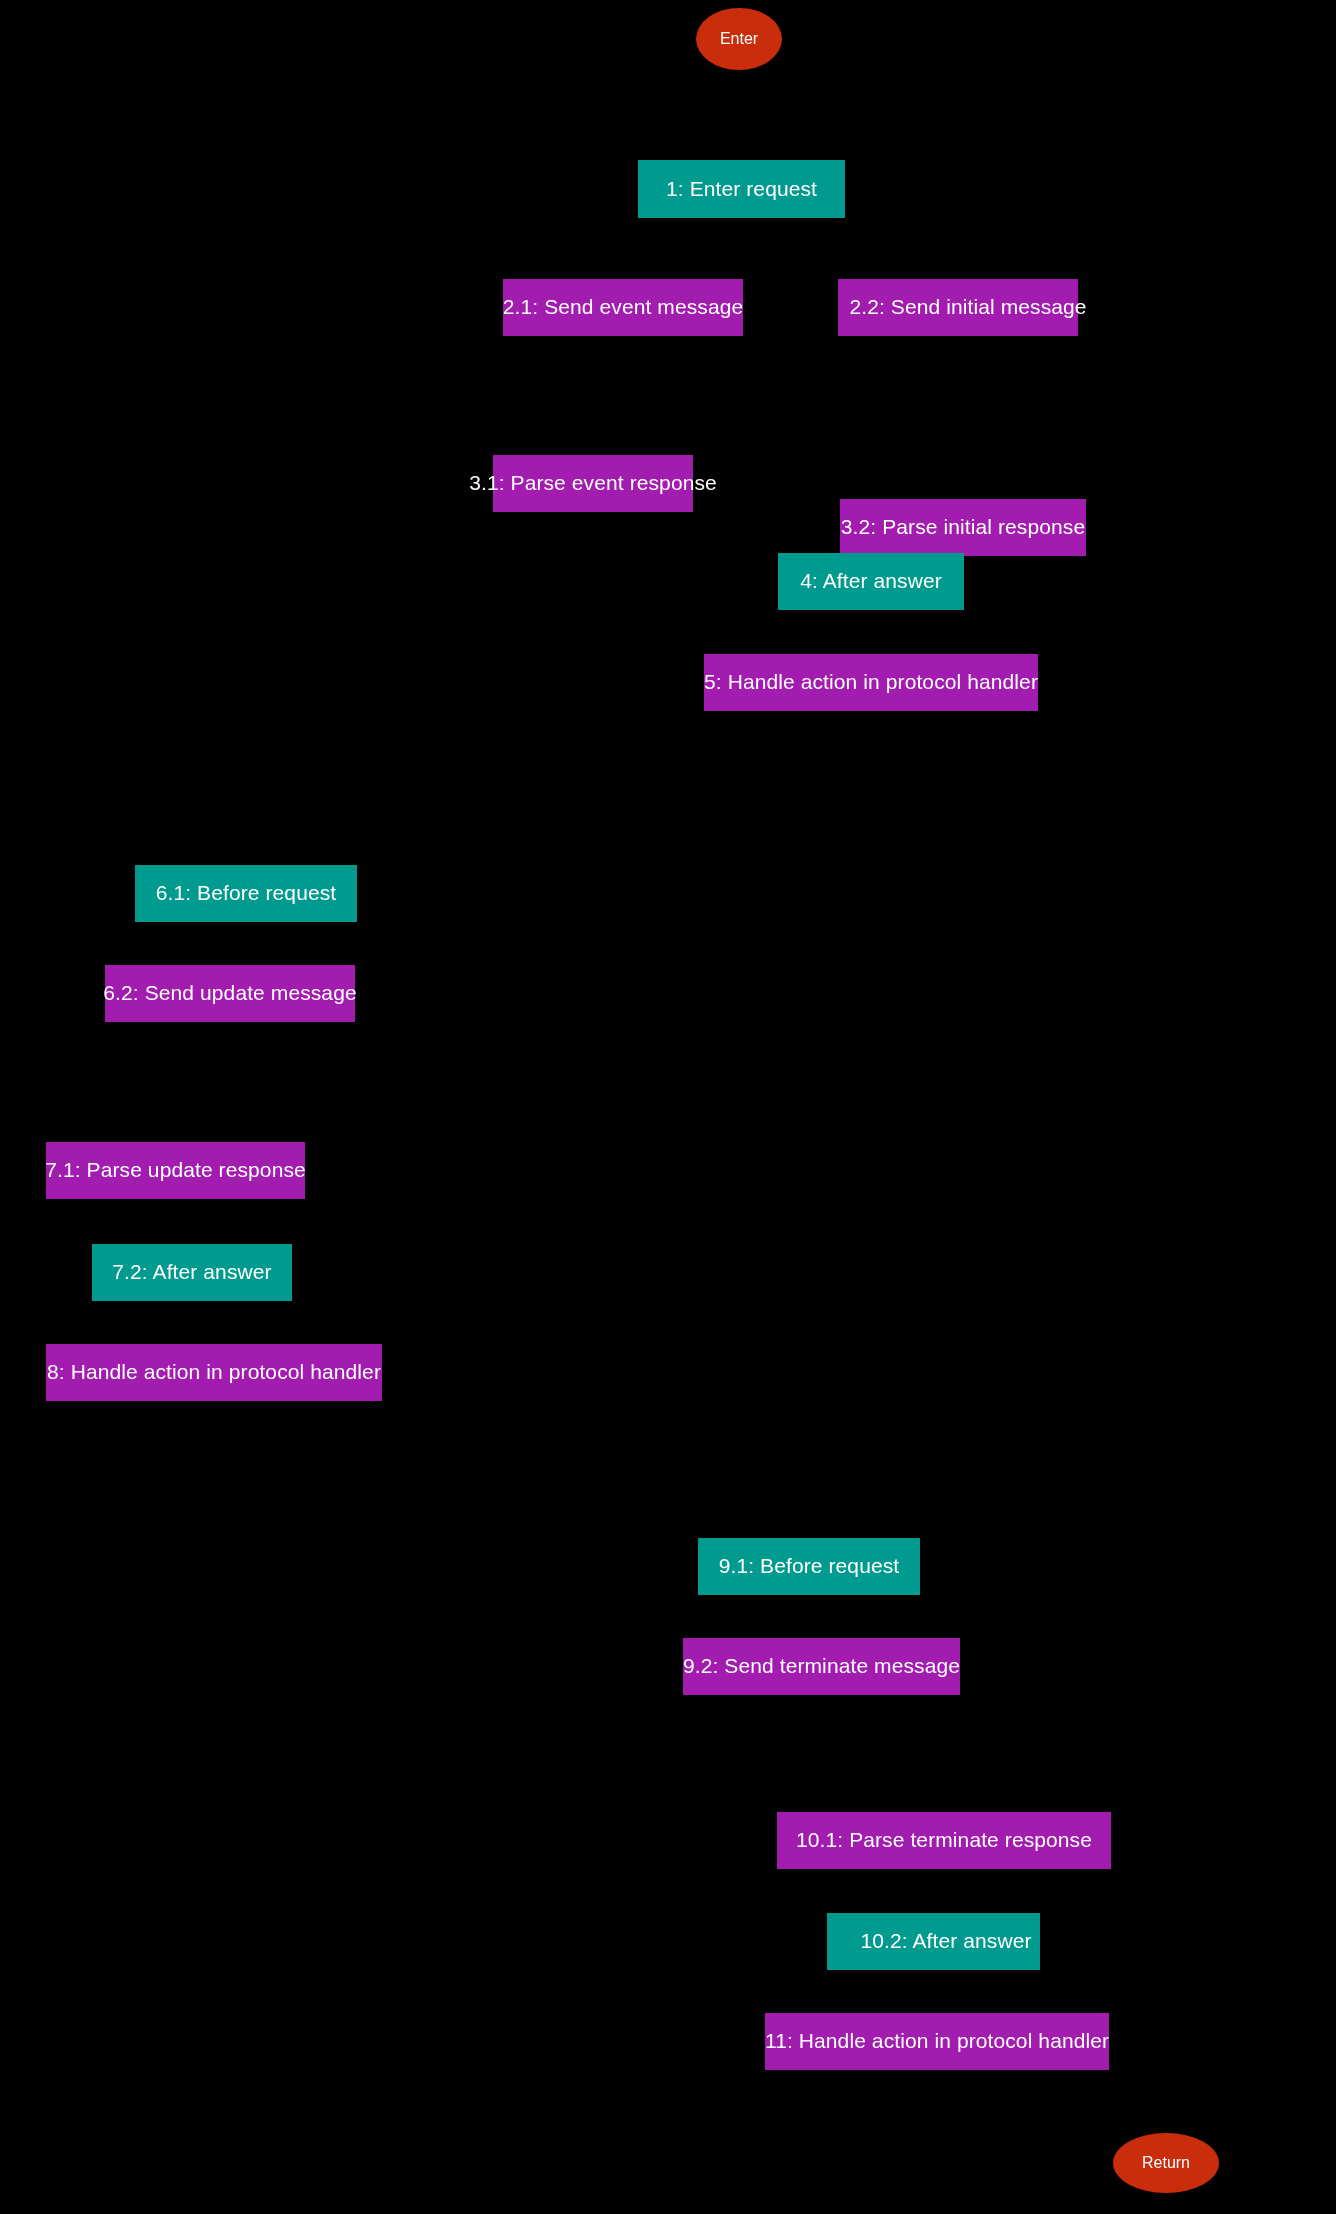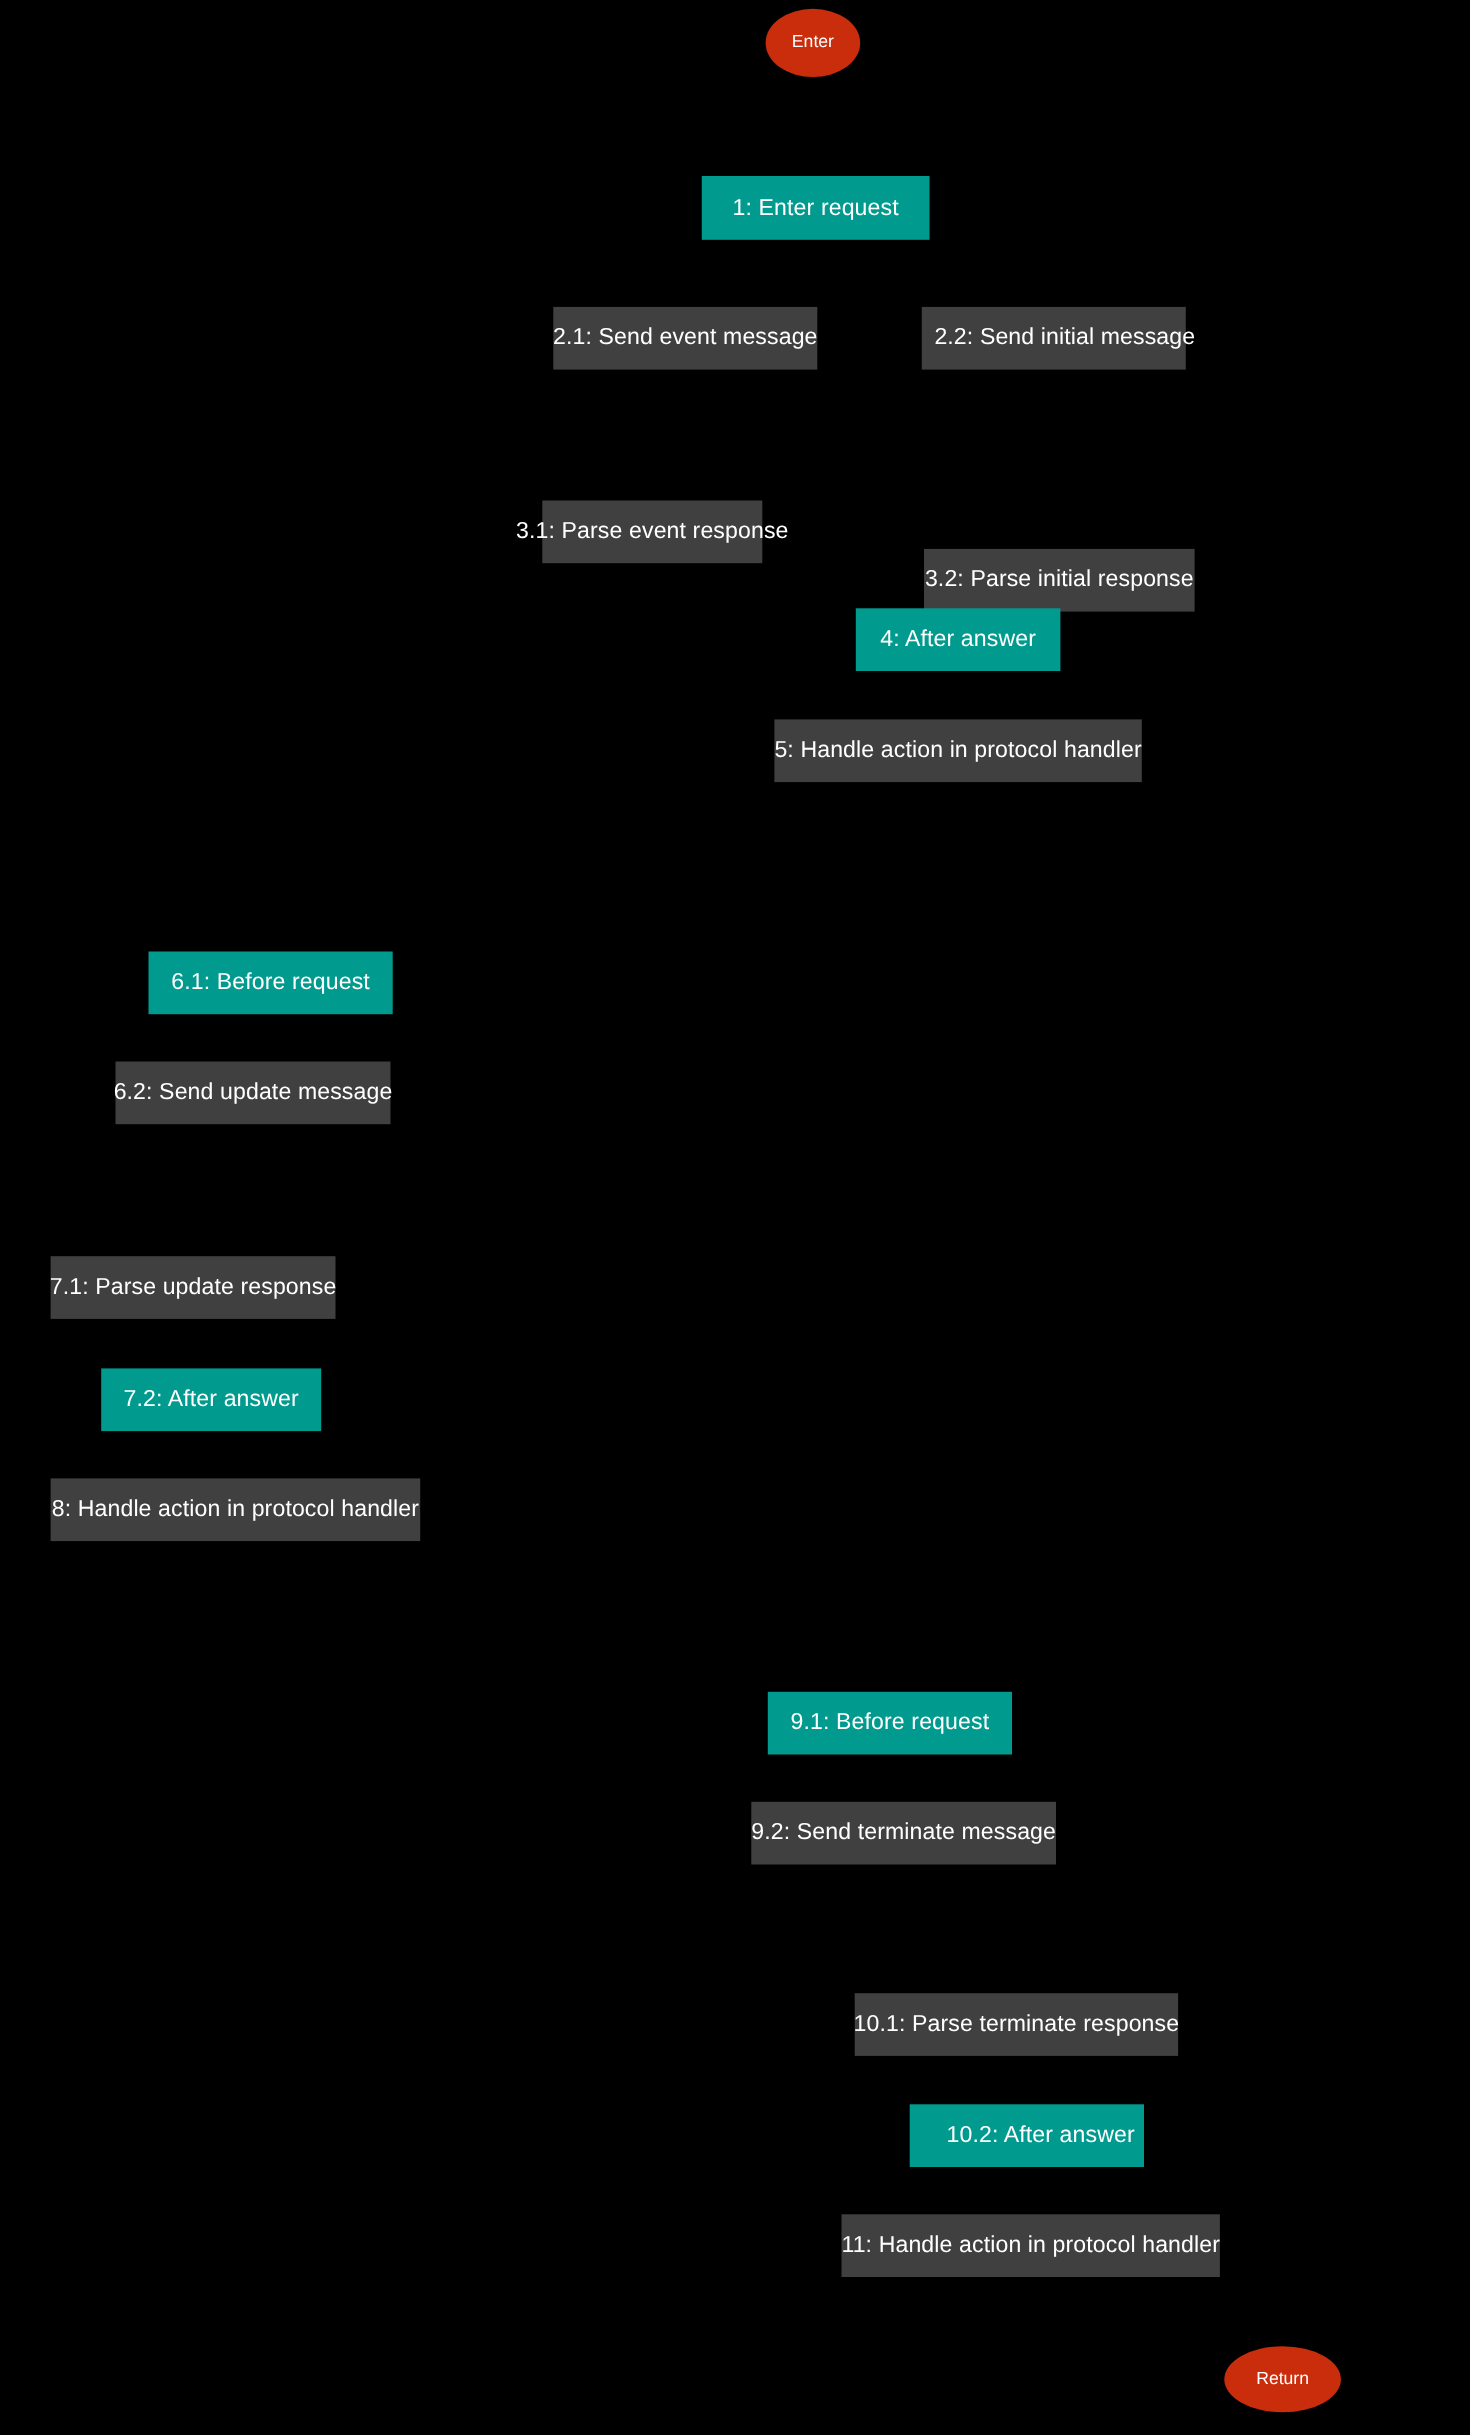--- a/index.html
+++ b/index.html
@@ -35,21 +35,21 @@
     line-height: 1.15;
     white-space: nowrap;
     -webkit-font-smoothing: antialiased;
   }
   .node-process {
     font-size: 21px;
     font-weight: 400;
     letter-spacing: 0.1px;
   }
   .node-teal   { background: #009B8E; }
-  .node-blue   { background: #404040; }
+  .node-blue   { background: #a21caf; }
   .node-terminal {
     background: #C92D0C;
     border-radius: 50%;
     font-size: 16px;
     font-weight: 400;
   }
 </style>
 </head>
 <body>
 
@@ -91,18 +91,18 @@
       <div class="node node-process node-blue" style="left: 840px; top: 455px; width: 246px; height: 57px; margin-top: 44px;">3.2: Parse initial response</div>
       <div class="node node-process node-teal" style="left: 778px; top: 553px; width: 186px; height: 57px;">4: After answer</div>
       <div class="node node-process node-blue" style="left: 704px; top: 654px; width: 334px; height: 57px;">5: Handle action in protocol handler</div>
       <div class="node node-process node-teal" style="left: 135px; top: 865px; width: 222px; height: 57px;">6.1: Before request</div>
       <div class="node node-process node-blue" style="left: 105px; top: 965px; width: 250px; height: 57px;">6.2: Send update message</div>
       <div class="node node-process node-blue" style="left: 46px; top: 1142px; width: 259px; height: 57px;">7.1: Parse update response</div>
       <div class="node node-process node-teal" style="left: 92px; top: 1244px; width: 200px; height: 57px;">7.2: After answer</div>
       <div class="node node-process node-blue" style="left: 46px; top: 1344px; width: 336px; height: 57px;">8: Handle action in protocol handler</div>
       <div class="node node-process node-teal" style="left: 698px; top: 1538px; width: 222px; height: 57px;">9.1: Before request</div>
       <div class="node node-process node-blue" style="left: 683px; top: 1638px; width: 277px; height: 57px;">9.2: Send terminate message</div>
-      <div class="node node-process node-blue" style="left: 777px; top: 1812px; width: 294px; height: 57px;">10.1: Parse terminate response</div>
+      <div class="node node-process node-blue" style="left: 777px; top: 1812px; width: 334px; height: 57px;">10.1: Parse terminate response</div>
       <div class="node node-process node-teal" style="left: 827px; top: 1913px; width: 213px; height: 57px; padding-left: 25px;">10.2: After answer</div>
       <div class="node node-process node-blue" style="left: 765px; top: 2013px; width: 344px; height: 57px;">11: Handle action in protocol handler</div>
       <div class="node node-terminal" style="left: 1113px; top: 2133px; width: 106px; height: 60px;">Return</div>
     </div>
 </div>
 
 </body></html>

